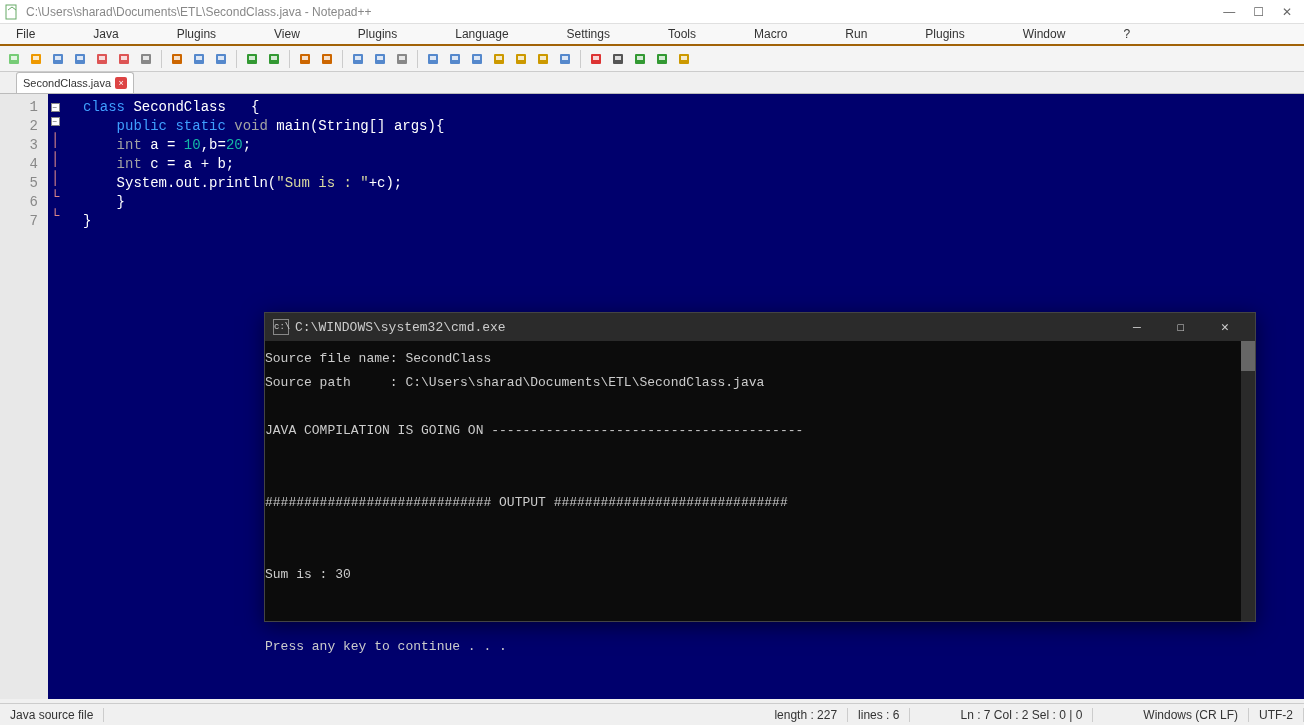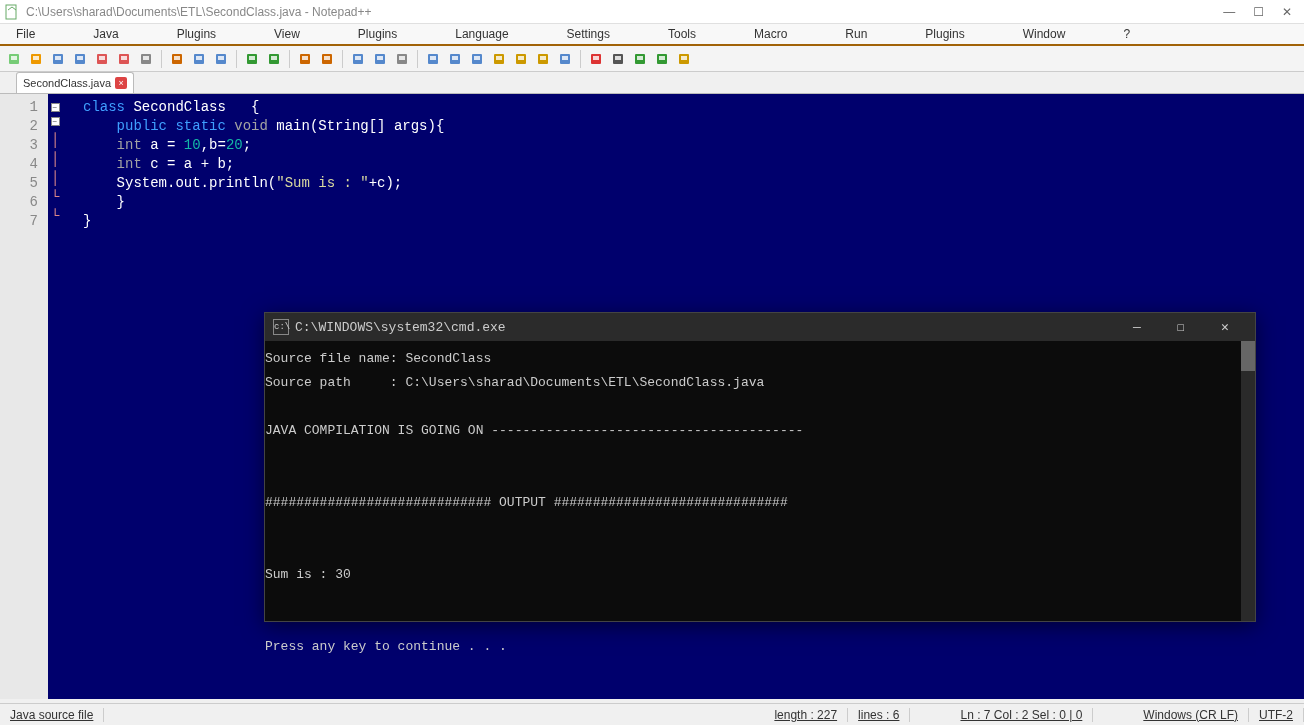--- a/index.html
+++ b/index.html
@@ -166,21 +166,20 @@
 .statusbar {
   position: absolute;
   bottom: 0; left: 0; right: 0;
   height: 22px;
   background: #f0f0f0;
   border-top: 1px solid #ccc;
   display: flex;
   align-items: center;
   font-size: 12px;
   color: #333;
-  text-decoration: underline;
 }
 .statusbar .cell {
   padding: 0 10px;
   border-right: 1px solid #ccc;
 }
 .statusbar .spacer { flex: 1; }
 
 
 .cmdwin {
   position: absolute;

